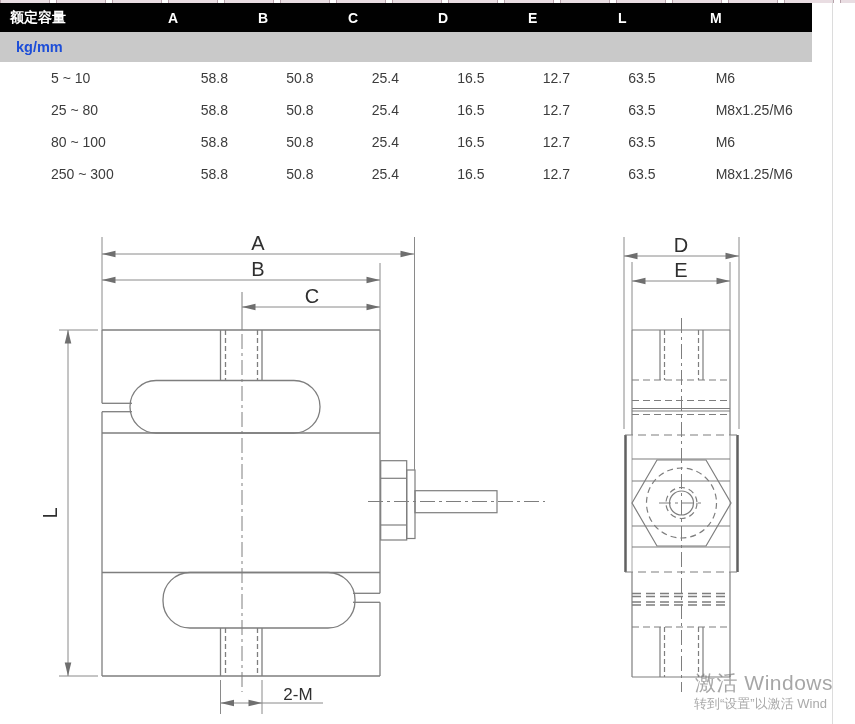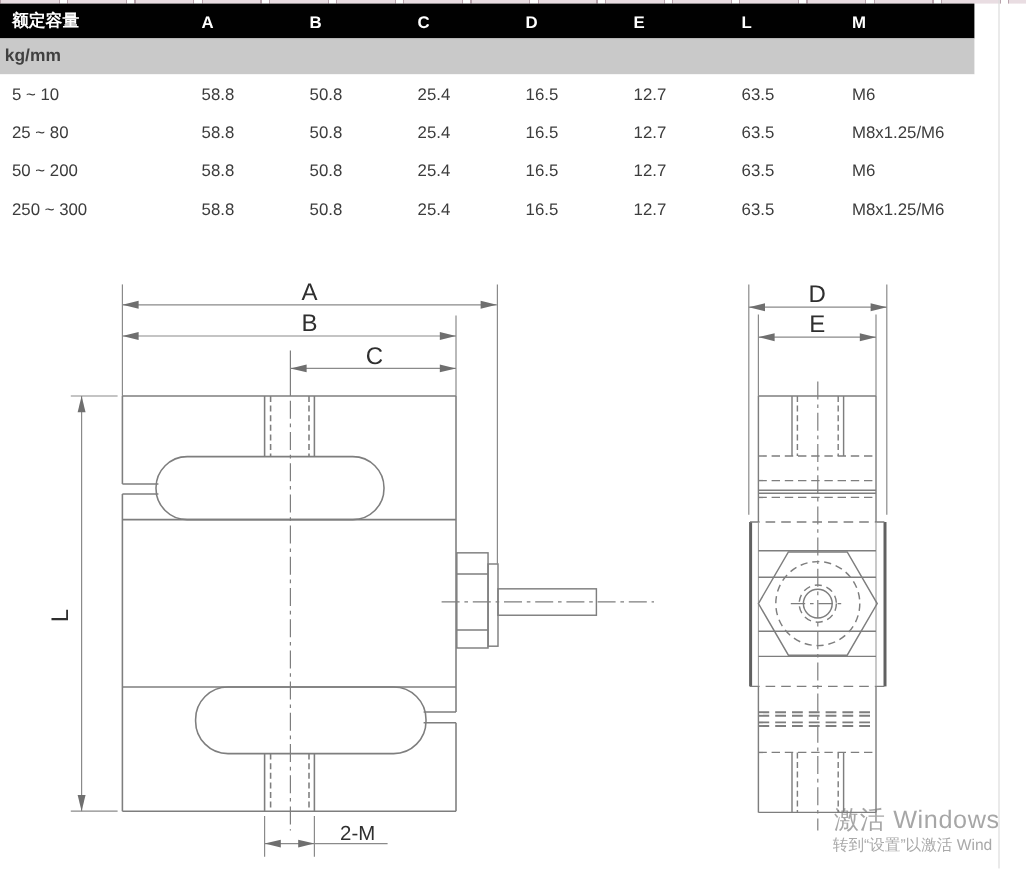--- a/index.html
+++ b/index.html
@@ -8,23 +8,23 @@
   
   .top-strip{position:absolute;left:0;top:0;width:855px;height:3px;
     background:repeating-linear-gradient(90deg,
       #b9a3ac 0 1px,#e9dde2 1px 49px,#b9a3ac 49px 50px,#ffffff 50px 56px);}
   .page-edge{position:absolute;left:832px;top:0;width:1px;height:724px;background:#dcdcdc;}
 
   
   .spec{position:absolute;left:0;top:3px;width:812px;}
   .trow{display:flex;align-items:center;box-sizing:border-box;}
   .thead{height:29px;background:#010101;color:#fff;font-weight:bold;font-size:14px;}
-  .unit{height:30px;background:#c9c9c9;color:#404040;font-weight:bold;font-size:14.5px;
-        padding-left:4px;box-sizing:border-box;display:flex;align-items:center;}
-  .drow{height:32px;background:#fff;color:#3c3c3c;font-size:14px;}
+  .unit{height:30px;background:#c9c9c9;color:#1d4ed8;font-weight:bold;font-size:14.5px;
+        padding-left:16px;box-sizing:border-box;display:flex;align-items:center;}
+  .drow{height:32px;background:#fff;color:#3c3c3c;font-size:14px;margin-left:41px;}
   .cell{box-sizing:border-box;padding-left:10px;white-space:nowrap;overflow:hidden;}
   .c0{width:158px;} .c1,.c2,.c3,.c4,.c5{width:90px;} .c6{width:92px;} .c7{width:112px;}
 
   
   .drawing{position:absolute;left:0;top:0;width:855px;height:724px;}
   .dimtxt{font-family:"Liberation Sans",sans-serif;font-size:20px;fill:#2f2f2f;}
   .dimtxt-s{font-family:"Liberation Sans",sans-serif;font-size:17px;fill:#2f2f2f;}
 
   
   .wm1{position:absolute;left:695px;top:669px;font-size:21px;color:rgba(150,150,150,0.85);
@@ -69,21 +69,21 @@
       <div class="cell c2">50.8</div>
       <div class="cell c3">25.4</div>
       <div class="cell c4">16.5</div>
       <div class="cell c5">12.7</div>
       <div class="cell c6">63.5</div>
       <div class="cell c7">M8x1.25/M6</div>
     </div>
 
 
     <div class="trow drow">
-      <div class="cell c0">50 ~ 200</div>
+      <div class="cell c0">80 ~ 100</div>
       <div class="cell c1">58.8</div>
       <div class="cell c2">50.8</div>
       <div class="cell c3">25.4</div>
       <div class="cell c4">16.5</div>
       <div class="cell c5">12.7</div>
       <div class="cell c6">63.5</div>
       <div class="cell c7">M6</div>
     </div>
 
     <div class="trow drow">

